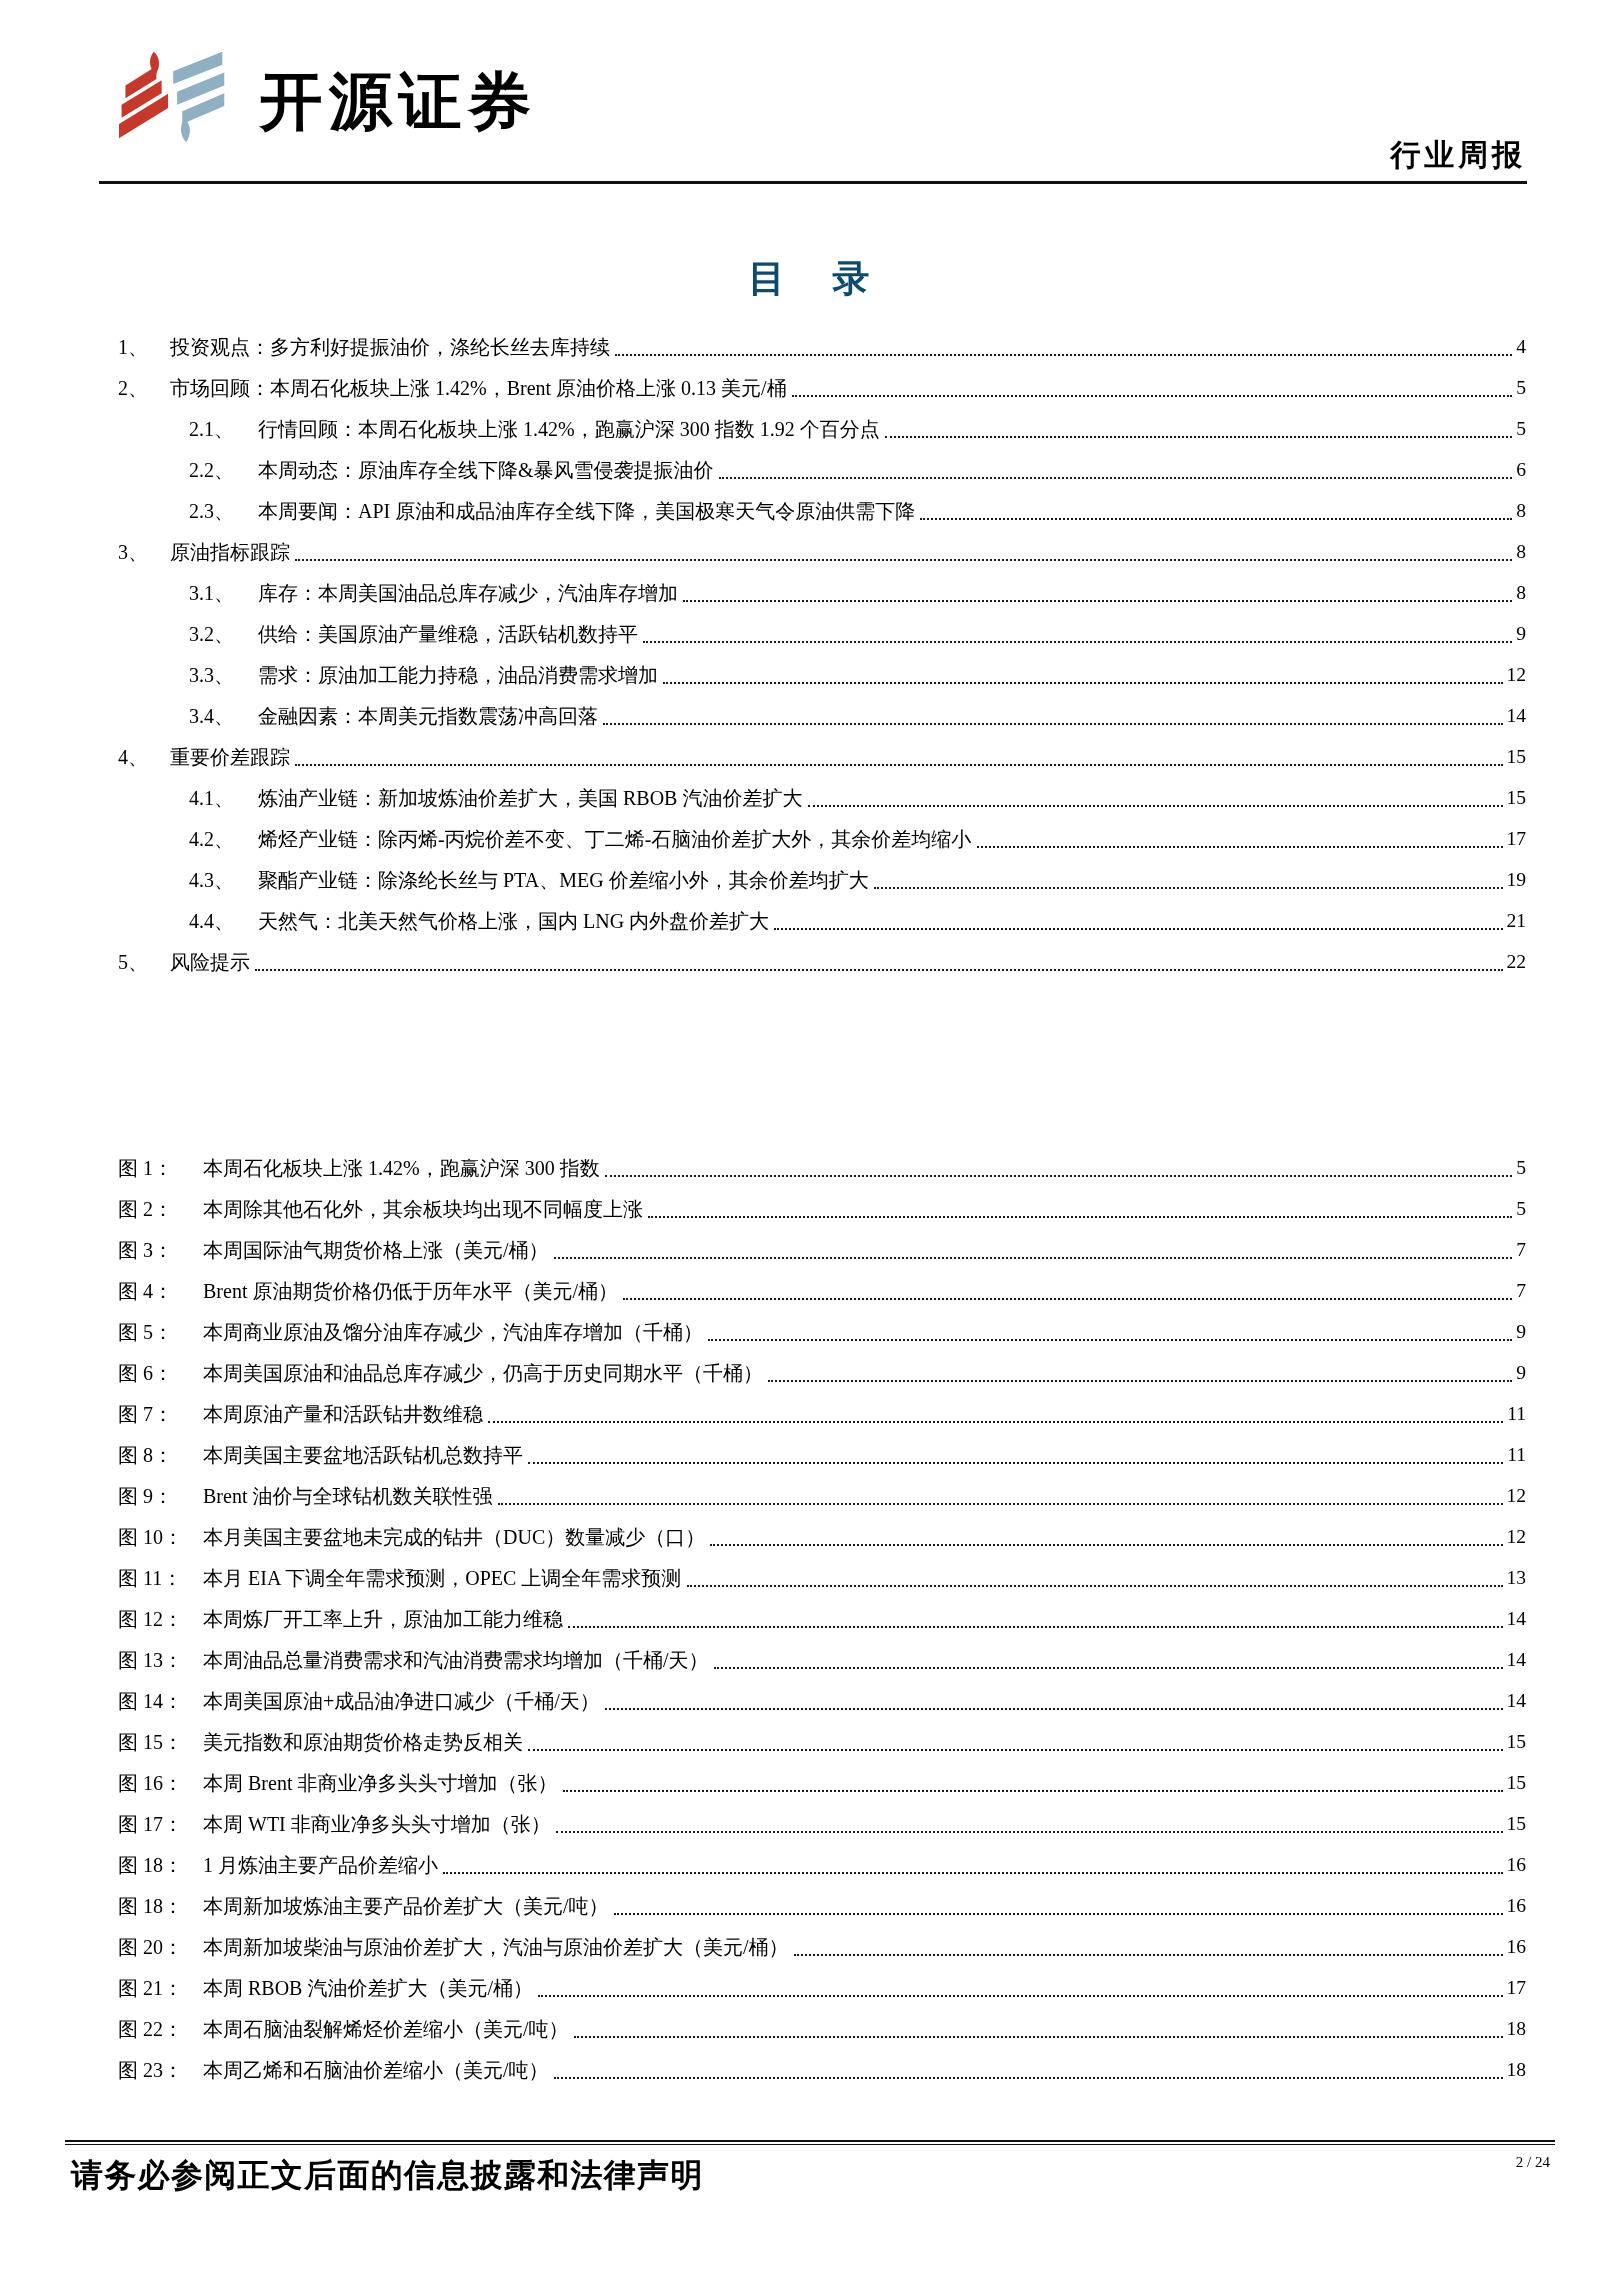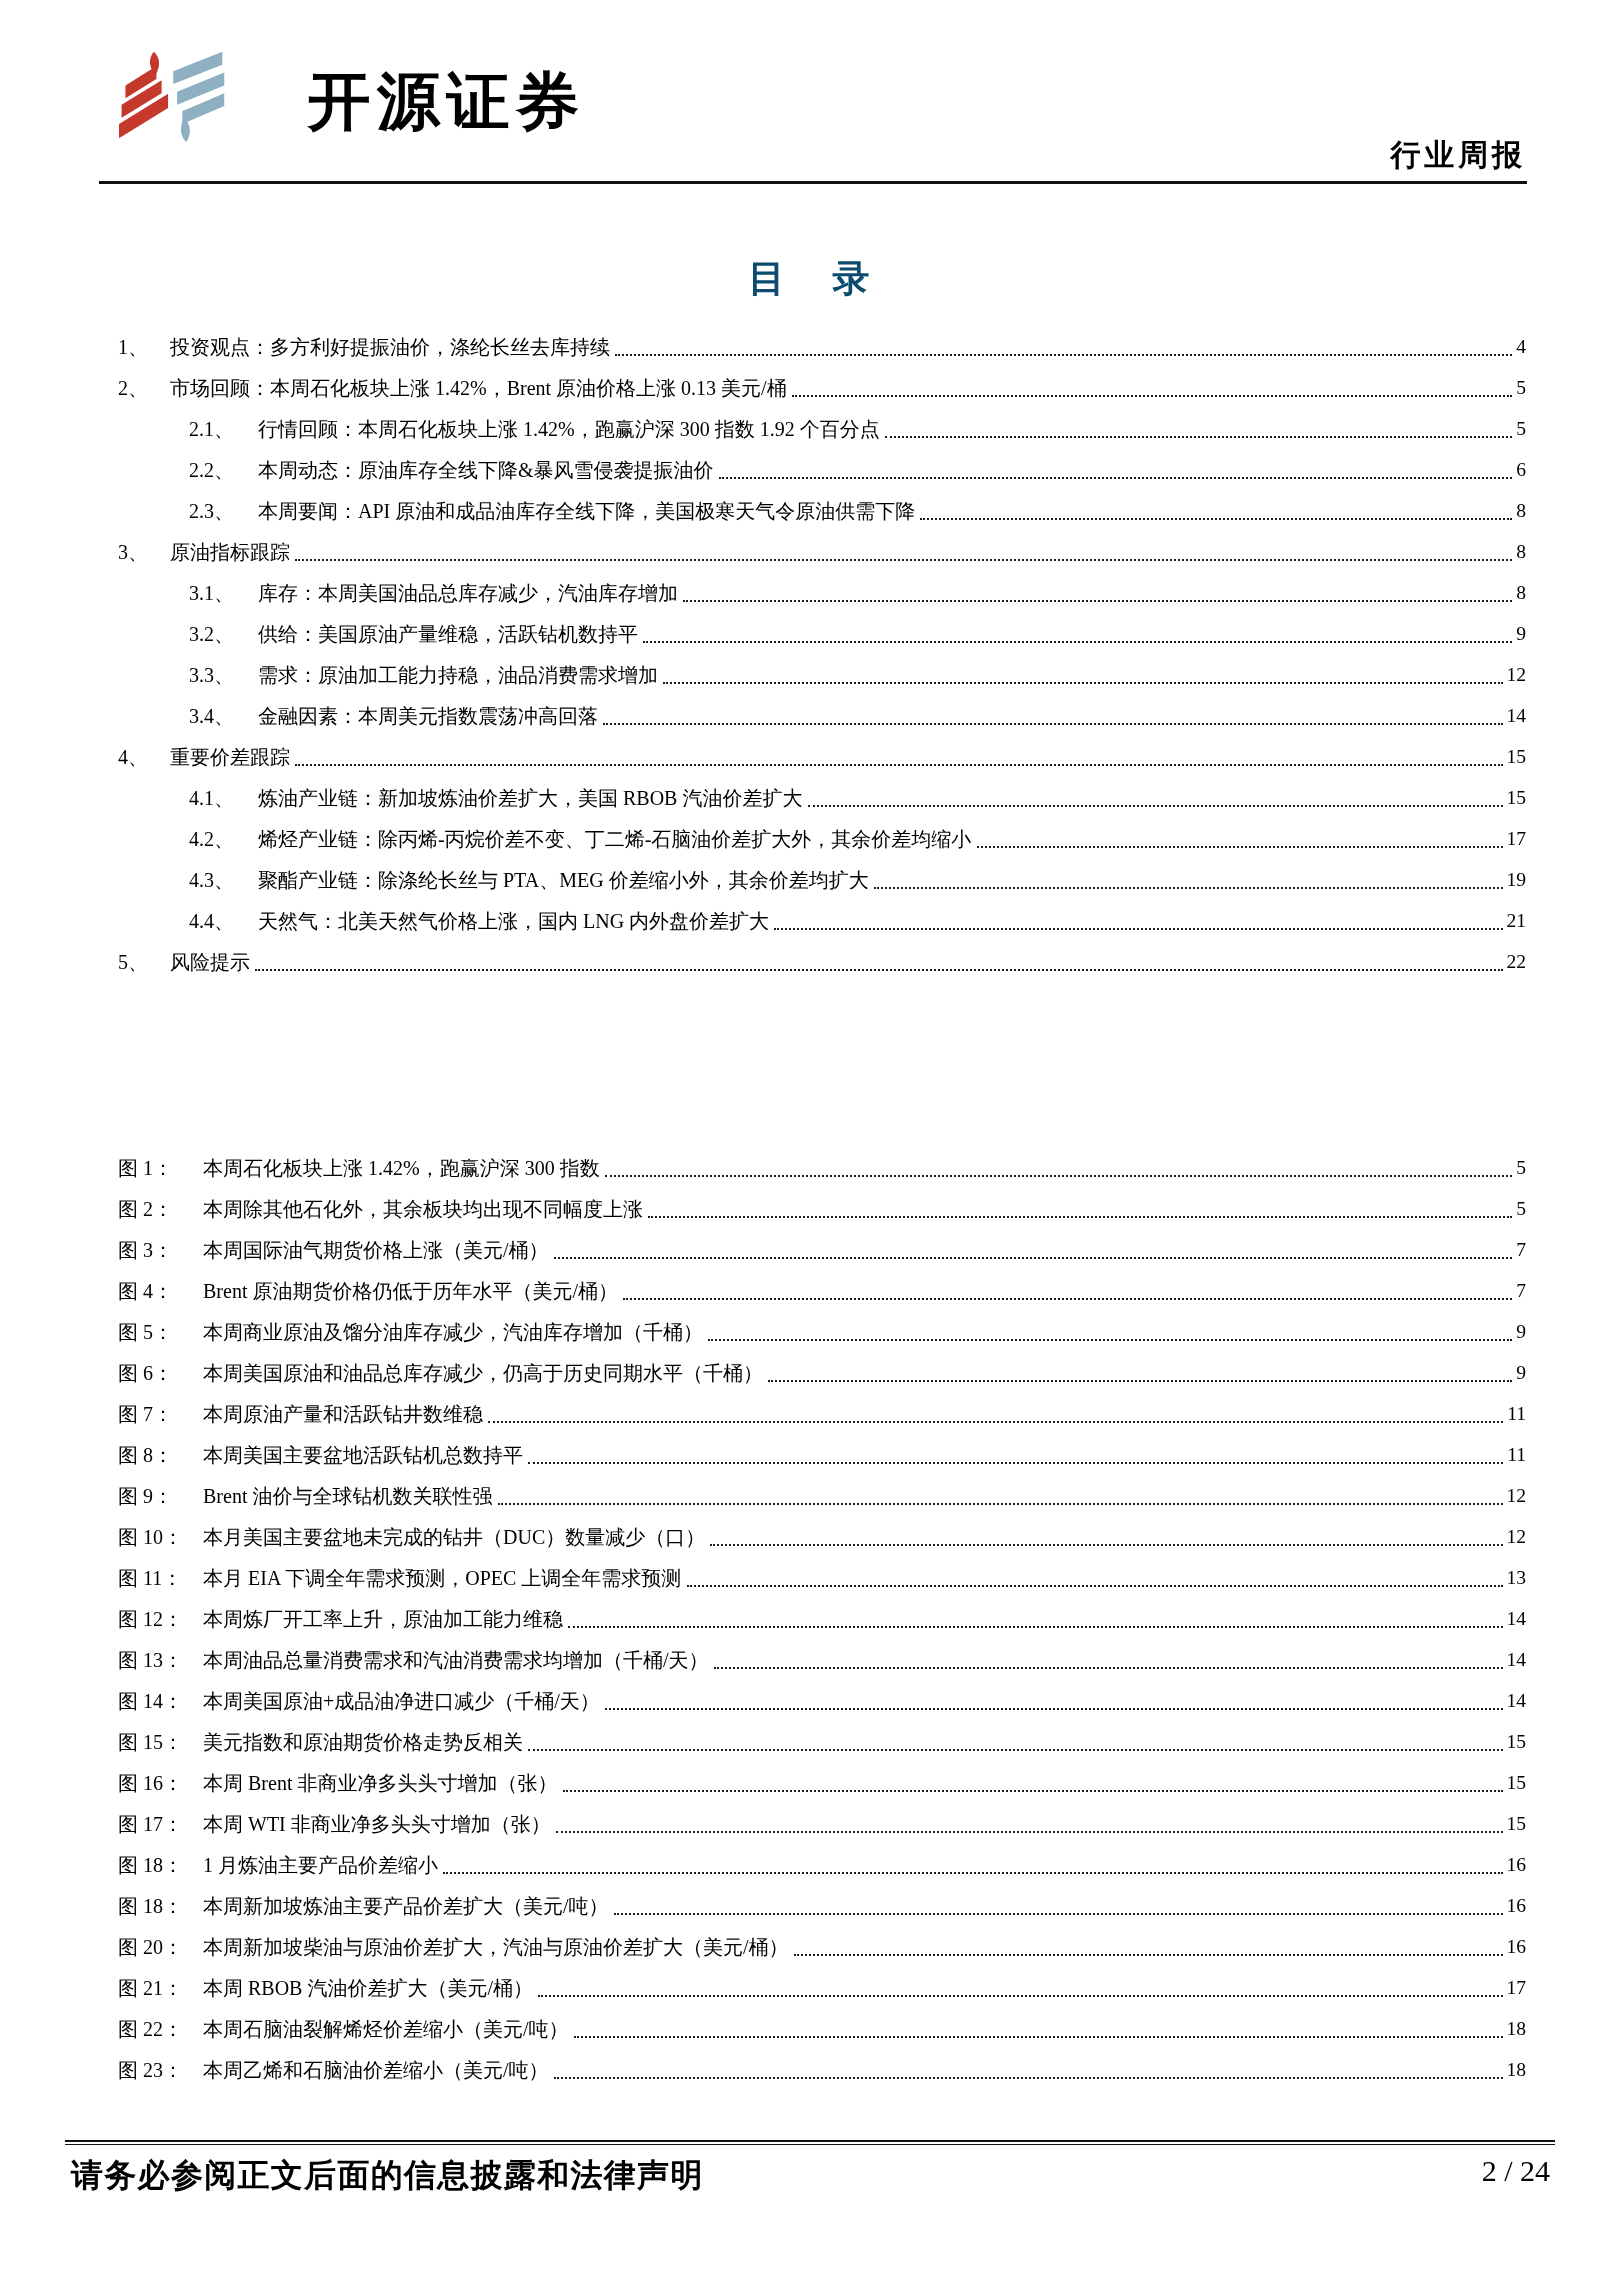--- a/index.html
+++ b/index.html
@@ -5,21 +5,21 @@
   html,body{margin:0;padding:0;background:#ffffff;}
   #page{
     position:relative;
     width:1623px;height:2295px;
     background:#ffffff;
     font-family:"Liberation Serif","DejaVu Serif",serif;
     color:#000;
     overflow:hidden;
   }
   
-  #logo{position:absolute;left:119px;top:51px;display:flex;align-items:center;gap:48px;}
+  #logo{position:absolute;left:119px;top:51px;display:flex;align-items:center;}
   #logo svg{width:113px;height:92px;display:block;}
   #brand-text{
     margin-left:27.5px;
     font-family:"DejaVu Sans","Liberation Sans",sans-serif;
     font-weight:900;font-size:63px;letter-spacing:6.5px;line-height:1;
     padding-top:9.2px;
   }
   #doc-type{
     position:absolute;right:97px;top:140px;
     font-weight:700;font-size:30px;letter-spacing:3.9px;line-height:1;
@@ -58,21 +58,21 @@
   
   #footer-rule{position:absolute;left:65px;right:68px;top:2140px;}
   #footer-rule .l1{border-top:2.6px solid #111;}
   #footer-rule .l2{border-top:1.3px solid #111;margin-top:2px;}
   #footer-disclaimer{
     position:absolute;left:71px;top:2154px;
     font-weight:700;font-size:32px;letter-spacing:1.3px;
   }
   #footer-page{
     position:absolute;right:73px;top:2154px;
-    font-size:30px;
+    font-size:15px;
   }
 </style>
 </head>
 <body>
 
 <div id="page">
 
   <div id="logo">
     <svg viewBox="0 0 175 140" aria-hidden="true">
       <g fill="#c5392c">

